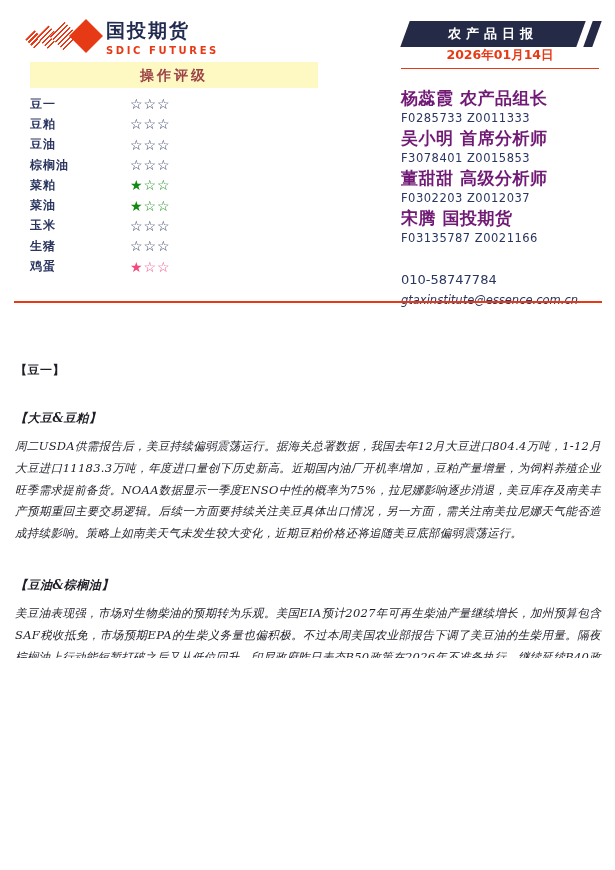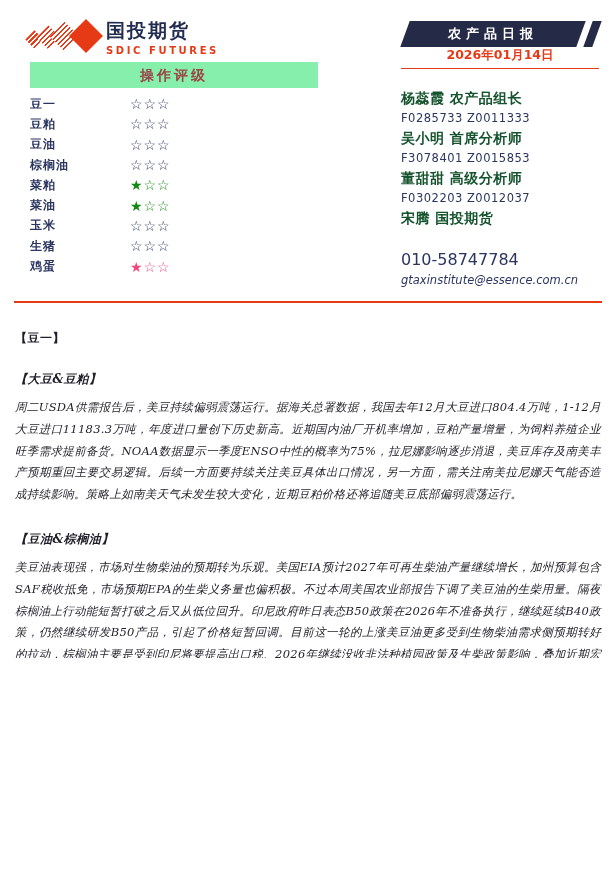--- a/index.html
+++ b/index.html
@@ -23,40 +23,40 @@
 
   
   .banner-col { position:absolute; left:401px; top:21px; width:198px; }
   .report-banner { position:relative; height:26px; }
   .banner-main { position:absolute; left:4px; top:0; width:176px; height:26px; background:#252B47; transform:skewX(-20deg); display:flex; align-items:center; justify-content:center; }
   .banner-main span { transform:skewX(20deg); color:#ffffff; font-size:13px; font-weight:bold; letter-spacing:5px; }
   .banner-tail { position:absolute; right:2px; top:0; width:9px; height:26px; background:#252B47; transform:skewX(-20deg); }
   .report-date { text-align:center; color:#E63A17; font-weight:bold; font-size:12.5px; font-family:"DejaVu Sans", sans-serif; padding-bottom:4px; border-bottom:1.6px solid #E63A17; }
 
   
-  .ratings-title { position:absolute; left:30px; top:62px; width:288px; height:26px; line-height:26px; background:#86efac; color:#9C4348; text-align:center; font-size:14px; font-weight:bold; letter-spacing:3px; }
+  .ratings-title { position:absolute; left:30px; top:62px; width:288px; height:26px; line-height:26px; background:#fef9c3; color:#9C4348; text-align:center; font-size:14px; font-weight:bold; letter-spacing:3px; }
   .ratings-list { position:absolute; left:30px; top:94px; width:288px; }
   .rating-row { display:flex; align-items:center; height:20.3px; }
   .rating-label { width:100px; font-size:12px; font-weight:bold; color:#2A3560; letter-spacing:1px; }
   .rating-stars { font-family:"DejaVu Sans", sans-serif; font-size:14px; letter-spacing:1px; line-height:1; }
 
   
   .analysts { position:absolute; left:401px; top:88px; width:205px; }
-  .an-name { font-size:14px; font-weight:bold; color:#14532d; height:20px; line-height:20px; letter-spacing:0.5px; }
+  .an-name { font-size:17px; font-weight:bold; color:#701a75; height:20px; line-height:20px; letter-spacing:0.5px; }
   .an-codes { font-size:11.5px; color:#2A3560; height:20px; line-height:20px; font-family:"DejaVu Sans", sans-serif; letter-spacing:0.5px; }
-  .contact-phone { margin-top:22px; font-size:16px; color:#2A3560; height:20px; line-height:20px; font-family:"DejaVu Sans", sans-serif; }
+  .contact-phone { margin-top:22px; font-size:13px; color:#2A3560; height:20px; line-height:20px; font-family:"DejaVu Sans", sans-serif; }
   .contact-email { font-size:11.5px; color:#2A3560; height:20px; line-height:20px; font-family:"DejaVu Sans", sans-serif;font-style:italic; }
 
   
   .sep-red { position:absolute; left:14px; top:301px; width:588px; border-top:2px solid #E63A17; }
 
   
   .sections { position:absolute; left:15px; top:330px; width:586px; }
   .section + .section { margin-top:25px;font-style:italic; }
-  .section h3 { font-size:12px; line-height:16px; font-weight:bold; color:#1E1E28; margin-bottom:10px; letter-spacing:0.5px; }
+  .section h3 { font-size:12px; line-height:16px; font-weight:bold; color:#1E1E28; margin-bottom:10px; letter-spacing:0.5px;margin-top:32px; }
   .section p { font-size:11.5px; line-height:21.8px; color:#1E1E28; text-align:justify; letter-spacing:0.3px; }
 
   
   .footer-row { position:absolute; left:15px; top:842px; width:586px; display:flex; justify-content:space-between; align-items:flex-end; font-family:"DejaVu Sans", sans-serif; font-size:10.5px; color:#3C465F; }
   .footer-line { position:absolute; left:0; top:865px; width:615px; border-top:2px solid #252B47; }
 </style>
 </head>
 <body>
 
 <div class="page">
@@ -125,20 +125,21 @@
   </div>
 
   <div class="analysts">
     <div class="an-name">杨蕊霞 农产品组长</div>
     <div class="an-codes">F0285733 Z0011333</div>
     <div class="an-name">吴小明 首席分析师</div>
     <div class="an-codes">F3078401 Z0015853</div>
     <div class="an-name">董甜甜 高级分析师</div>
     <div class="an-codes">F0302203 Z0012037</div>
     <div class="an-name">宋腾 国投期货</div>
+    <div class="an-codes">F03135787 Z0021166</div>
     <div class="contact-phone">010-58747784</div>
     <div class="contact-email">gtaxinstitute@essence.com.cn</div>
   </div>
 
   <div class="sep-red"></div>
 
   <div class="sections">
     <div class="section">
       <h3>【豆一】</h3>
     </div>

